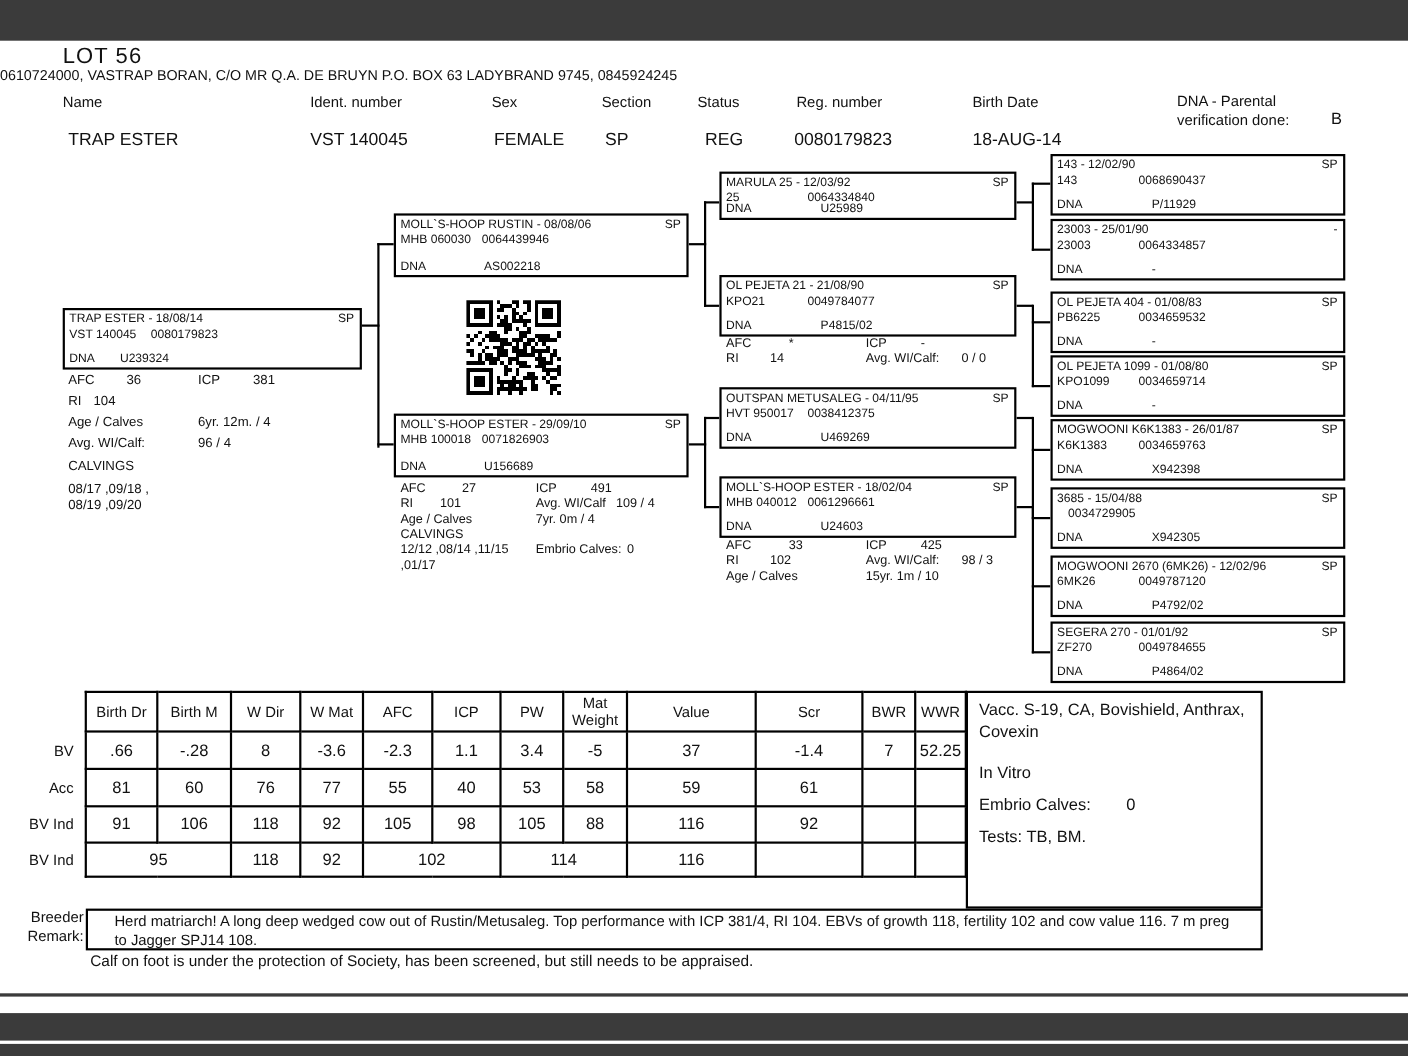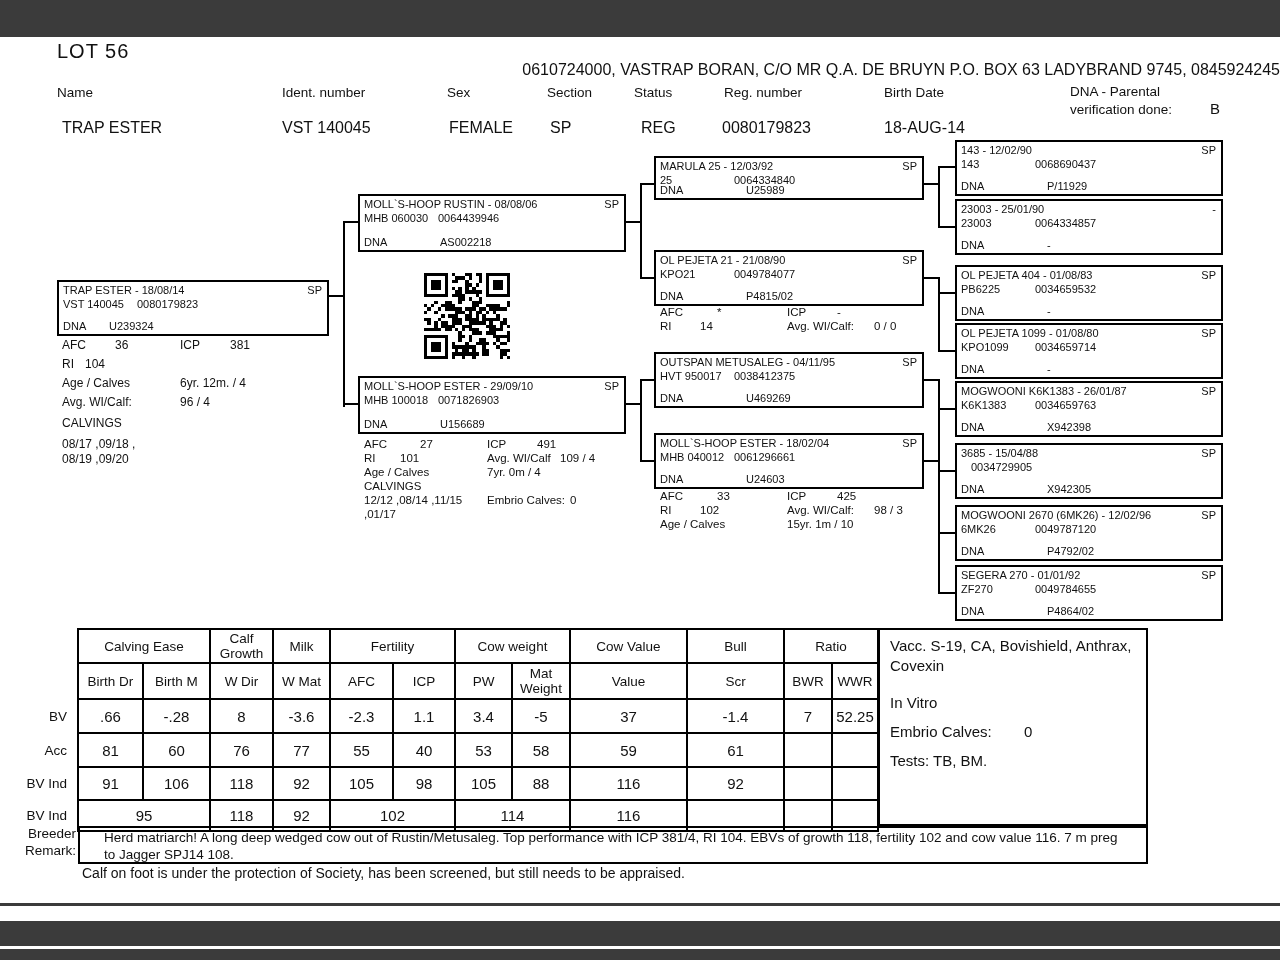--- a/index.html
+++ b/index.html
@@ -1,20 +1,20 @@
 <!DOCTYPE html>
 <html><head>
 <meta charset="utf-8">
 <style>
   * { margin:0; padding:0; box-sizing:border-box; }
   html,body { width:1280px; height:960px; }
   body { position:relative; font-family:"Liberation Sans", sans-serif; background:#fff; color:#111; overflow:hidden; }
   .bar { position:absolute; left:0; width:1280px; background:#3b3b3b; }
   .lot { position:absolute; left:57px; top:40px; font-size:20px; letter-spacing:1px; }
-  .breeder-line { position:absolute; left:0; top:61px; width:1280px; text-align:right; font-size:16px; }
+  .breeder-line { position:absolute; left:0; top:61px; width:1280px; text-align:left; font-size:13px; }
   .hlab { position:absolute; font-size:13.5px; white-space:nowrap; }
   .hval { position:absolute; font-size:16px; white-space:nowrap; }
   .pbox { position:absolute; border:2px solid #000; background:#fff; font-size:11px; line-height:1.3; }
   .pb-row1 { display:flex; justify-content:space-between; padding:1px 5px 0 4px; white-space:nowrap; }
   .pb-ids { display:flex; padding:0 4px; white-space:nowrap; }
   .pb-ids .id1 { display:inline-block; min-width:74px; }
   .pb-dna { position:absolute; left:4px; right:5px; bottom:1px; display:flex; white-space:nowrap; }
   .pb-dna .dl { display:inline-block; min-width:86px; }
   .pline { position:absolute; background:#000; }
   .statline { position:absolute; display:flex; white-space:nowrap; font-size:11.5px; }
@@ -637,31 +637,20 @@
       <col style="width:63px">
       <col style="width:62px">
       <col style="width:57px">
       <col style="width:58px">
       <col style="width:117px">
       <col style="width:97px">
       <col style="width:48px">
       <col style="width:46px">
   </colgroup>
   <tbody>
-      <tr style="height:34px">
-    <td class="lab"></td>
-    <td colspan="2">Calving Ease</td>
-    <td>Calf Growth</td>
-    <td>Milk</td>
-    <td colspan="2">Fertility</td>
-    <td colspan="2">Cow weight</td>
-    <td>Cow Value</td>
-    <td>Bull</td>
-    <td colspan="2">Ratio</td>
-  </tr>
   <tr style="height:36px">
     <td class="lab"></td>
     <td>Birth Dr</td>
     <td>Birth M</td>
     <td>W Dir</td>
     <td>W Mat</td>
     <td>AFC</td>
     <td>ICP</td>
     <td>PW</td>
     <td>Mat Weight</td>

